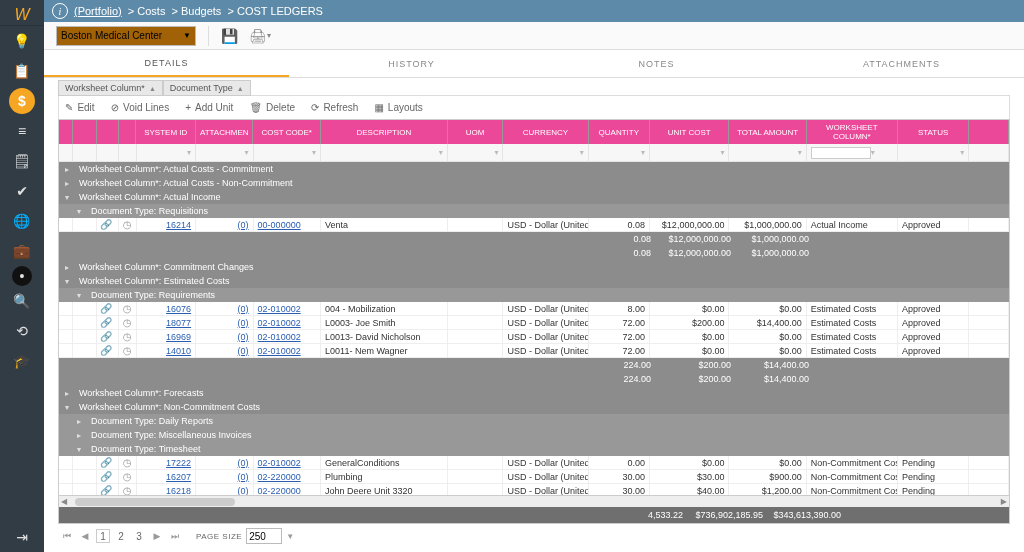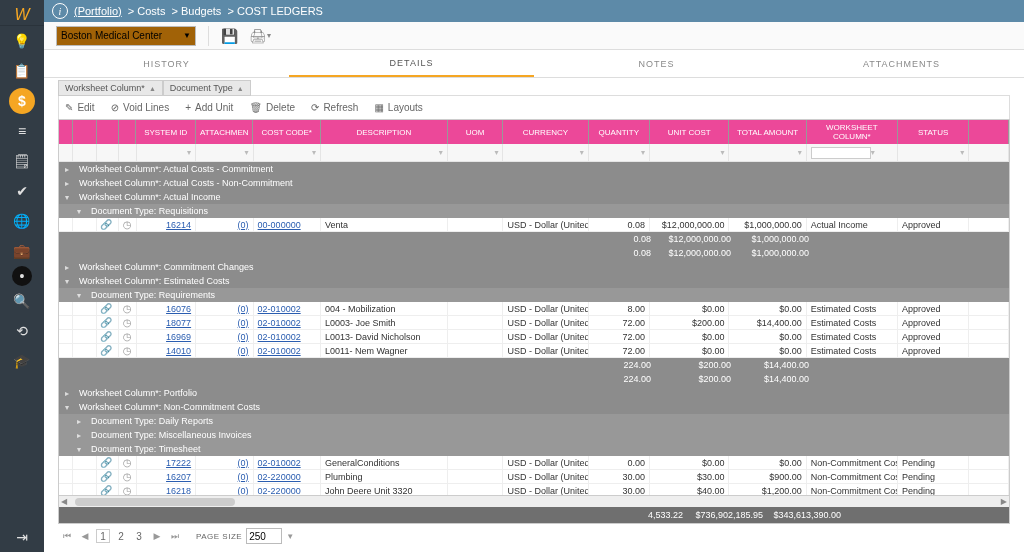--- a/index.html
+++ b/index.html
@@ -97,22 +97,22 @@
     <div class="combo" style="width:140px;">
       <span>Boston Medical Center</span>
       <span class="arrow">▼</span>
     </div>
     <div class="sep"></div>
     <div class="toolbar-icon">💾</div>
     <div class="toolbar-icon">🖨<span style="font-size:8px;">▾</span></div>
   </div>
 
   <div class="tab-strip">
+    <div class="main-tab active">DETAILS</div>
     <div class="main-tab">HISTORY</div>
-    <div class="main-tab active">DETAILS</div>
     <div class="main-tab">NOTES</div>
     <div class="main-tab">ATTACHMENTS</div>
   </div>
 
   <div class="content-area">
 
     <div class="filter-tabs">
       <div class="filter-tab">
           <span>Worksheet Column*</span>
           <span class="tri">▲</span>
@@ -412,21 +412,21 @@
       <div class="subtotal-row">
         <div class="cell" style="width:534px;"></div>
         <div class="cell col-qty">224.00</div>
             <div class="cell col-uc">$200.00</div>
         <div class="cell col-tot">$14,400.00</div>
             <div class="cell" style="flex:1"></div>
       </div>
 
       <div class="group-row">
             <span class="toggle">▸</span>
-            <span>Worksheet Column*: Portfolio</span>
+            <span>Worksheet Column*: Forecasts</span>
           </div>
       <div class="group-row">
             <span class="toggle">▾</span>
             <span>Worksheet Column*: Non-Commitment Costs</span>
           </div>
       <div class="group-row sub">
             <span class="toggle">▸</span>
             <span>Document Type: Daily Reports</span>
           </div>
       <div class="group-row sub">

